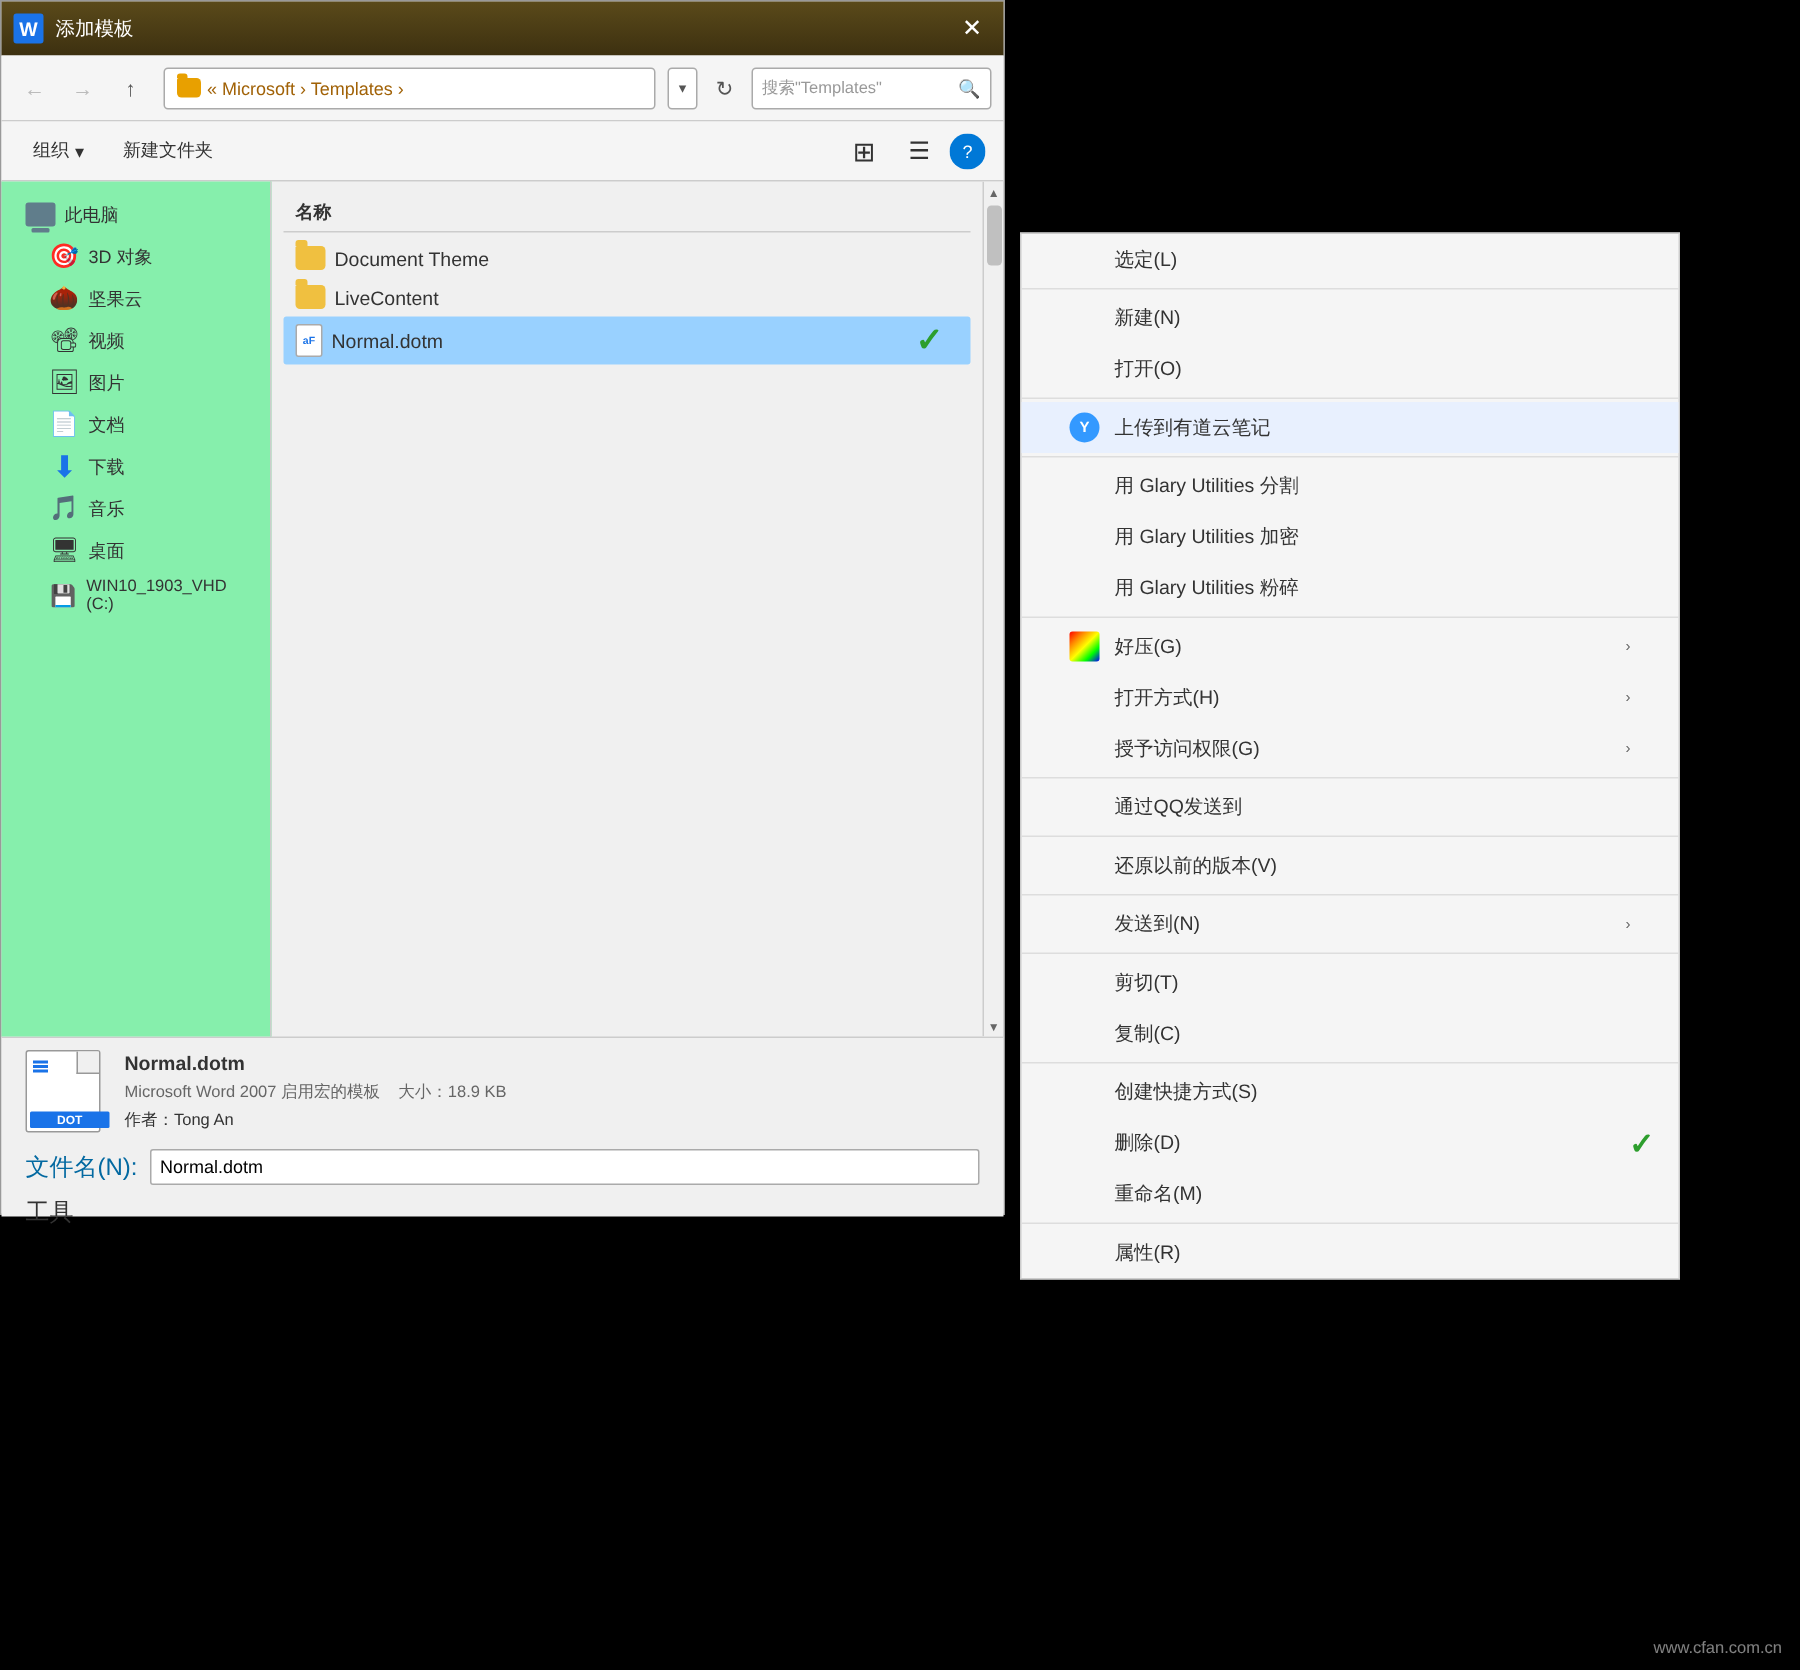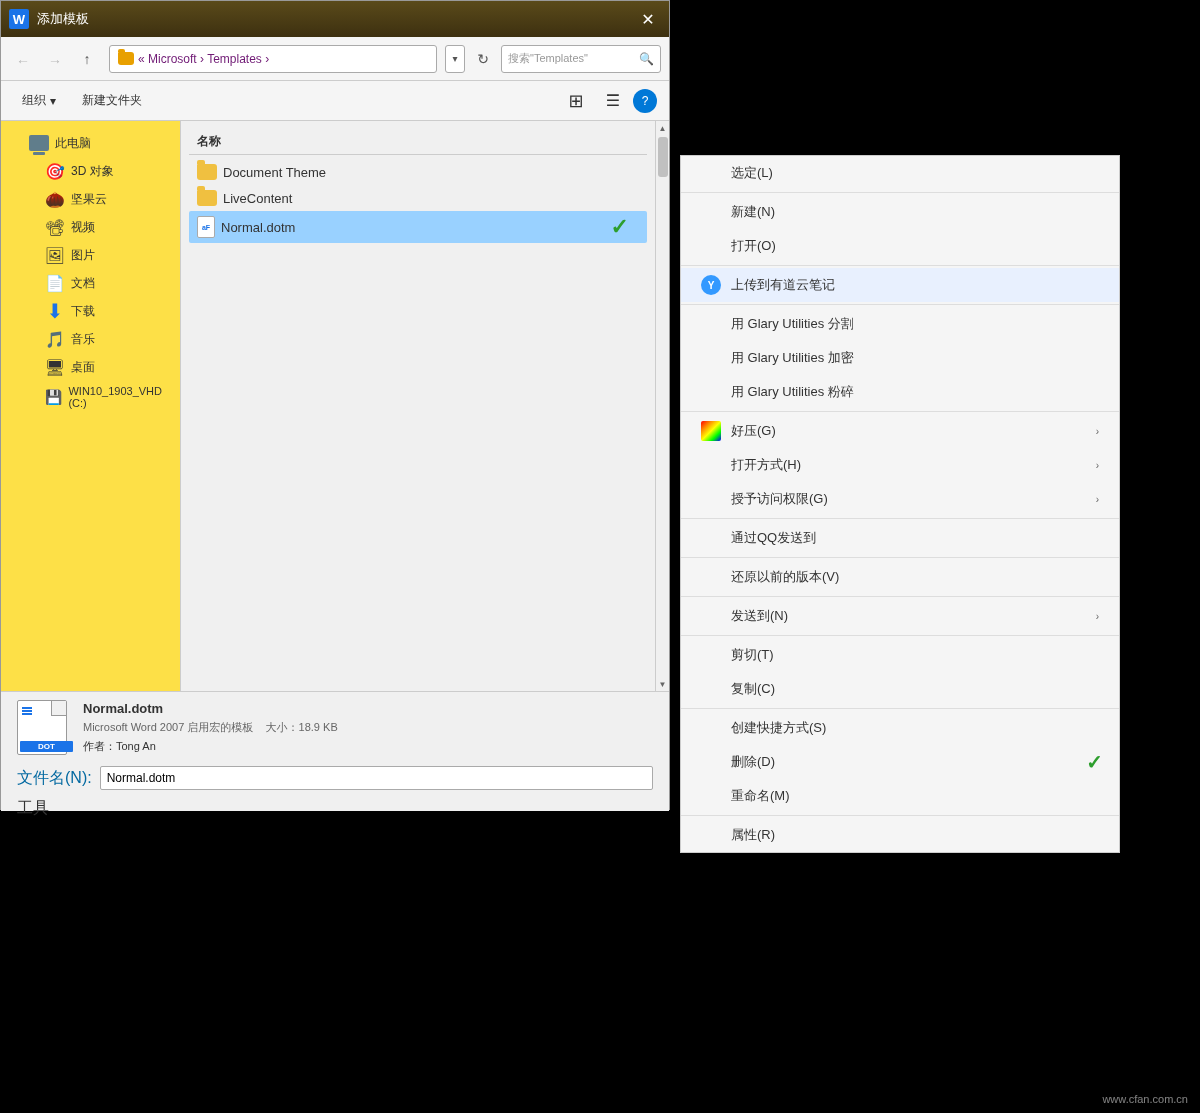--- a/index.html
+++ b/index.html
@@ -91,21 +91,21 @@
     .nav-path {
       flex: 1;
       height: 28px;
       background: white;
       border: 1px solid #aaa;
       border-radius: 3px;
       display: flex;
       align-items: center;
       padding: 0 8px;
       font-size: 12px;
-      color: #701a75;
+      color: #a16207;
       margin: 0 4px;
     }
     .nav-path-folder {
       display: flex;
       align-items: center;
       gap: 4px;
     }
     .folder-icon-small {
       width: 16px;
       height: 13px;
@@ -197,23 +197,23 @@
 
     
     .content-area {
       display: flex;
       height: calc(810px - 36px - 44px - 40px - 120px);
     }
 
     
     .sidebar {
       width: 180px;
-      background: #fde047;
+      background: #86efac;
       border-right: 1px solid #ccc;
-      padding: 8px 16px;
+      padding: 8px 4px;
       overflow-y: auto;
     }
     .sidebar-item {
       display: flex;
       align-items: center;
       padding: 4px 12px;
       font-size: 12px;
       color: #333;
       cursor: pointer;
       gap: 6px;
@@ -445,21 +445,21 @@
       top: 155px;
       left: 680px;
       width: 440px;
       background: #f5f5f5;
       border: 1px solid #ccc;
       box-shadow: 3px 3px 10px rgba(0,0,0,0.3);
       z-index: 100;
       font-size: 13px;
     }
     .ctx-item {
-      padding: 7px 20px;
+      padding: 7px 32px;
       display: flex;
       align-items: center;
       gap: 10px;
       cursor: pointer;
       color: #333;
       position: relative;
     }
     .ctx-item.highlighted {
       background: #e8f0fe;
     }

